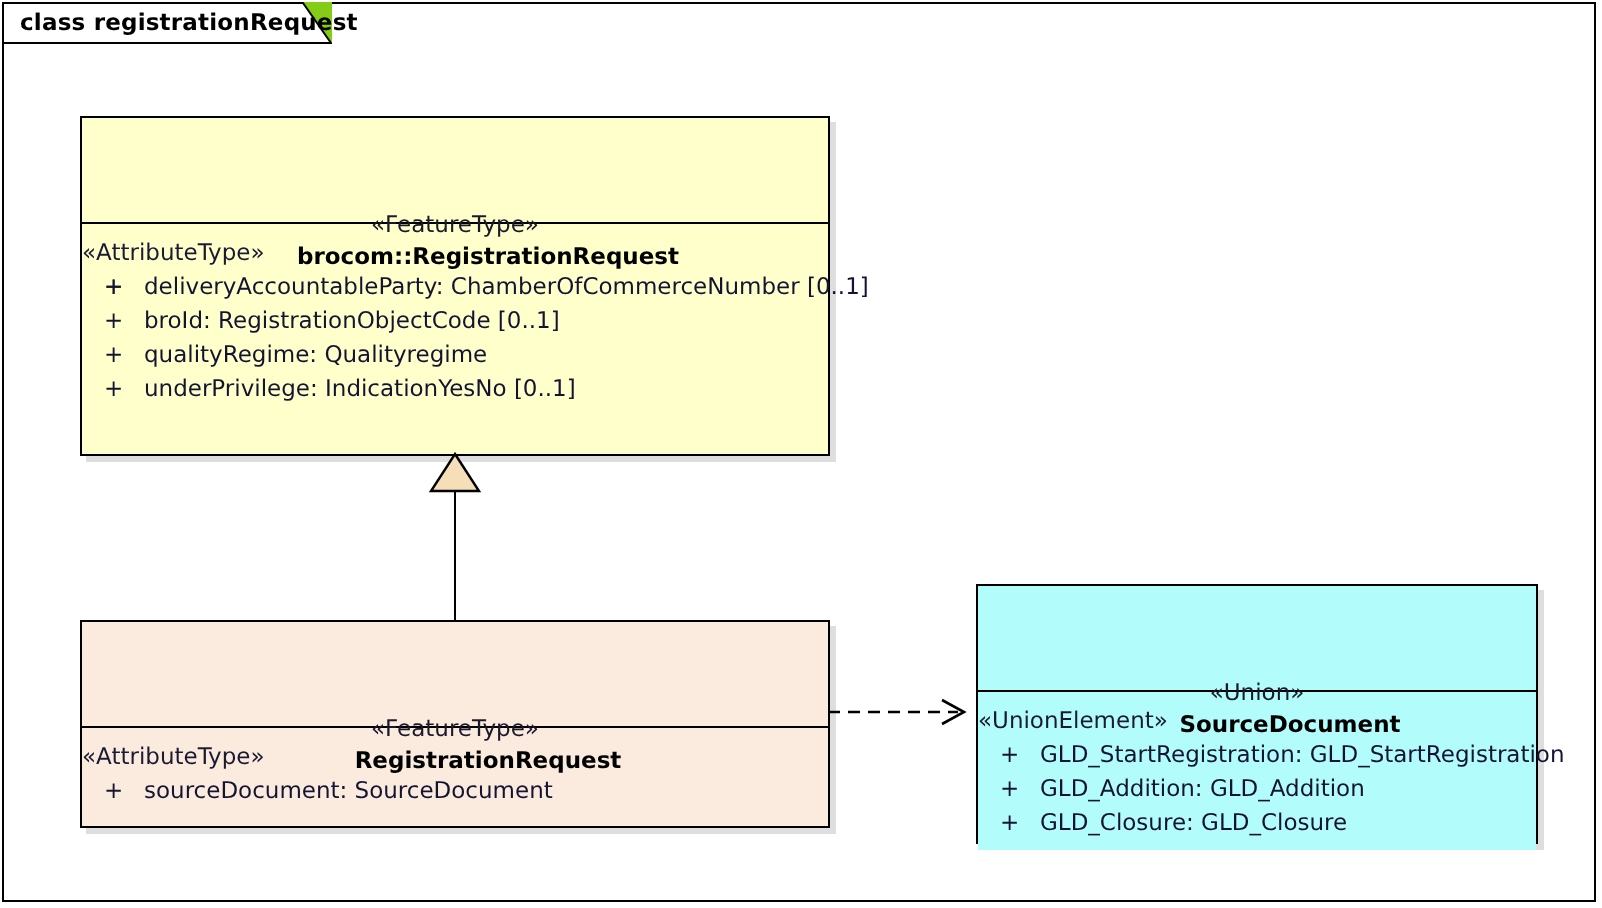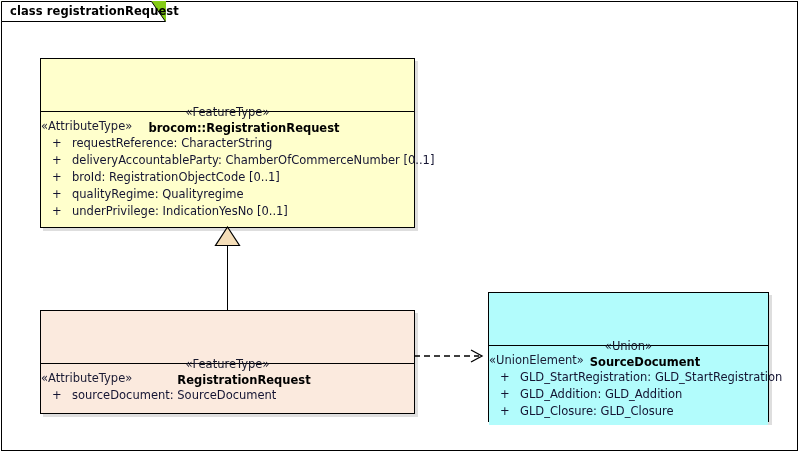--- a/index.html
+++ b/index.html
@@ -158,21 +158,20 @@
   <div class="uml-box box-yellow" style="left:40px; top:58px; width:375px; height:170px;">
     <div class="uml-head" style="height:52px;">
       <div class="stereotype">«FeatureType»</div>
       <div class="classname">brocom::RegistrationRequest</div>
     </div>
     <div class="uml-sep"></div>
     <div class="uml-body">
       <div class="group-label">«AttributeType»</div>
       <div class="attr-row">
         <span class="attr-vis">+</span>
-        <span>requestReference: CharacterString</span>
       </div>
       <div class="attr-row">
         <span class="attr-vis">+</span>
         <span>deliveryAccountableParty: ChamberOfCommerceNumber [0..1]</span>
       </div>
       <div class="attr-row">
         <span class="attr-vis">+</span>
         <span>broId: RegistrationObjectCode [0..1]</span>
       </div>
       <div class="attr-row">

